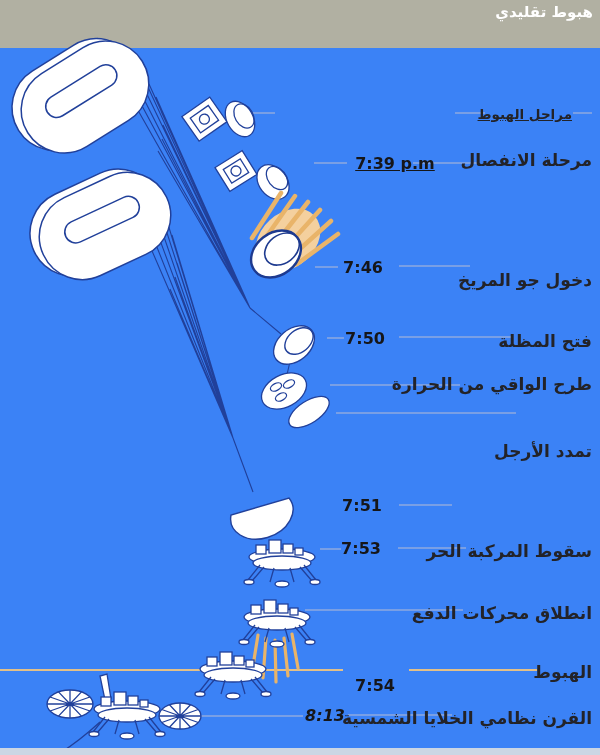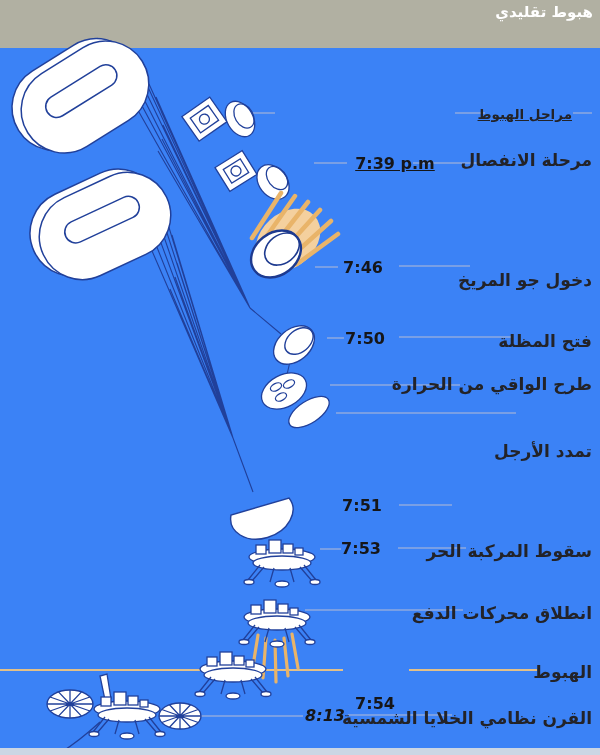--- a/index.html
+++ b/index.html
@@ -165,17 +165,17 @@
   <div class="txt rtl stage-label" style="top:541px;">سقوط المركبة الحر</div>
   <div class="txt rtl stage-label" style="top:603px;">انطلاق محركات الدفع</div>
   <div class="txt rtl stage-label" style="top:662px;">الهبوط</div>
   <div class="txt rtl stage-label" style="top:708px;">القرن نظامي الخلايا الشمسية</div>
 
   <div class="txt time" style="left:335px;top:154px;width:120px;text-decoration:underline;">7:39 p.m</div>
   <div class="txt time" style="left:323px;top:258px;width:80px;">7:46</div>
   <div class="txt time" style="left:325px;top:329px;width:80px;">7:50</div>
   <div class="txt time" style="left:322px;top:496px;width:80px;">7:51</div>
   <div class="txt time" style="left:321px;top:539px;width:80px;">7:53</div>
-  <div class="txt time" style="left:335px;top:694px;width:80px;">7:54</div>
+  <div class="txt time" style="left:335px;top:676px;width:80px;">7:54</div>
   <div class="txt time" style="left:285px;top:706px;width:80px;font-style:italic;">8:13</div>
 
   <div class="footer"></div>
 </div>
 
 </body></html>

